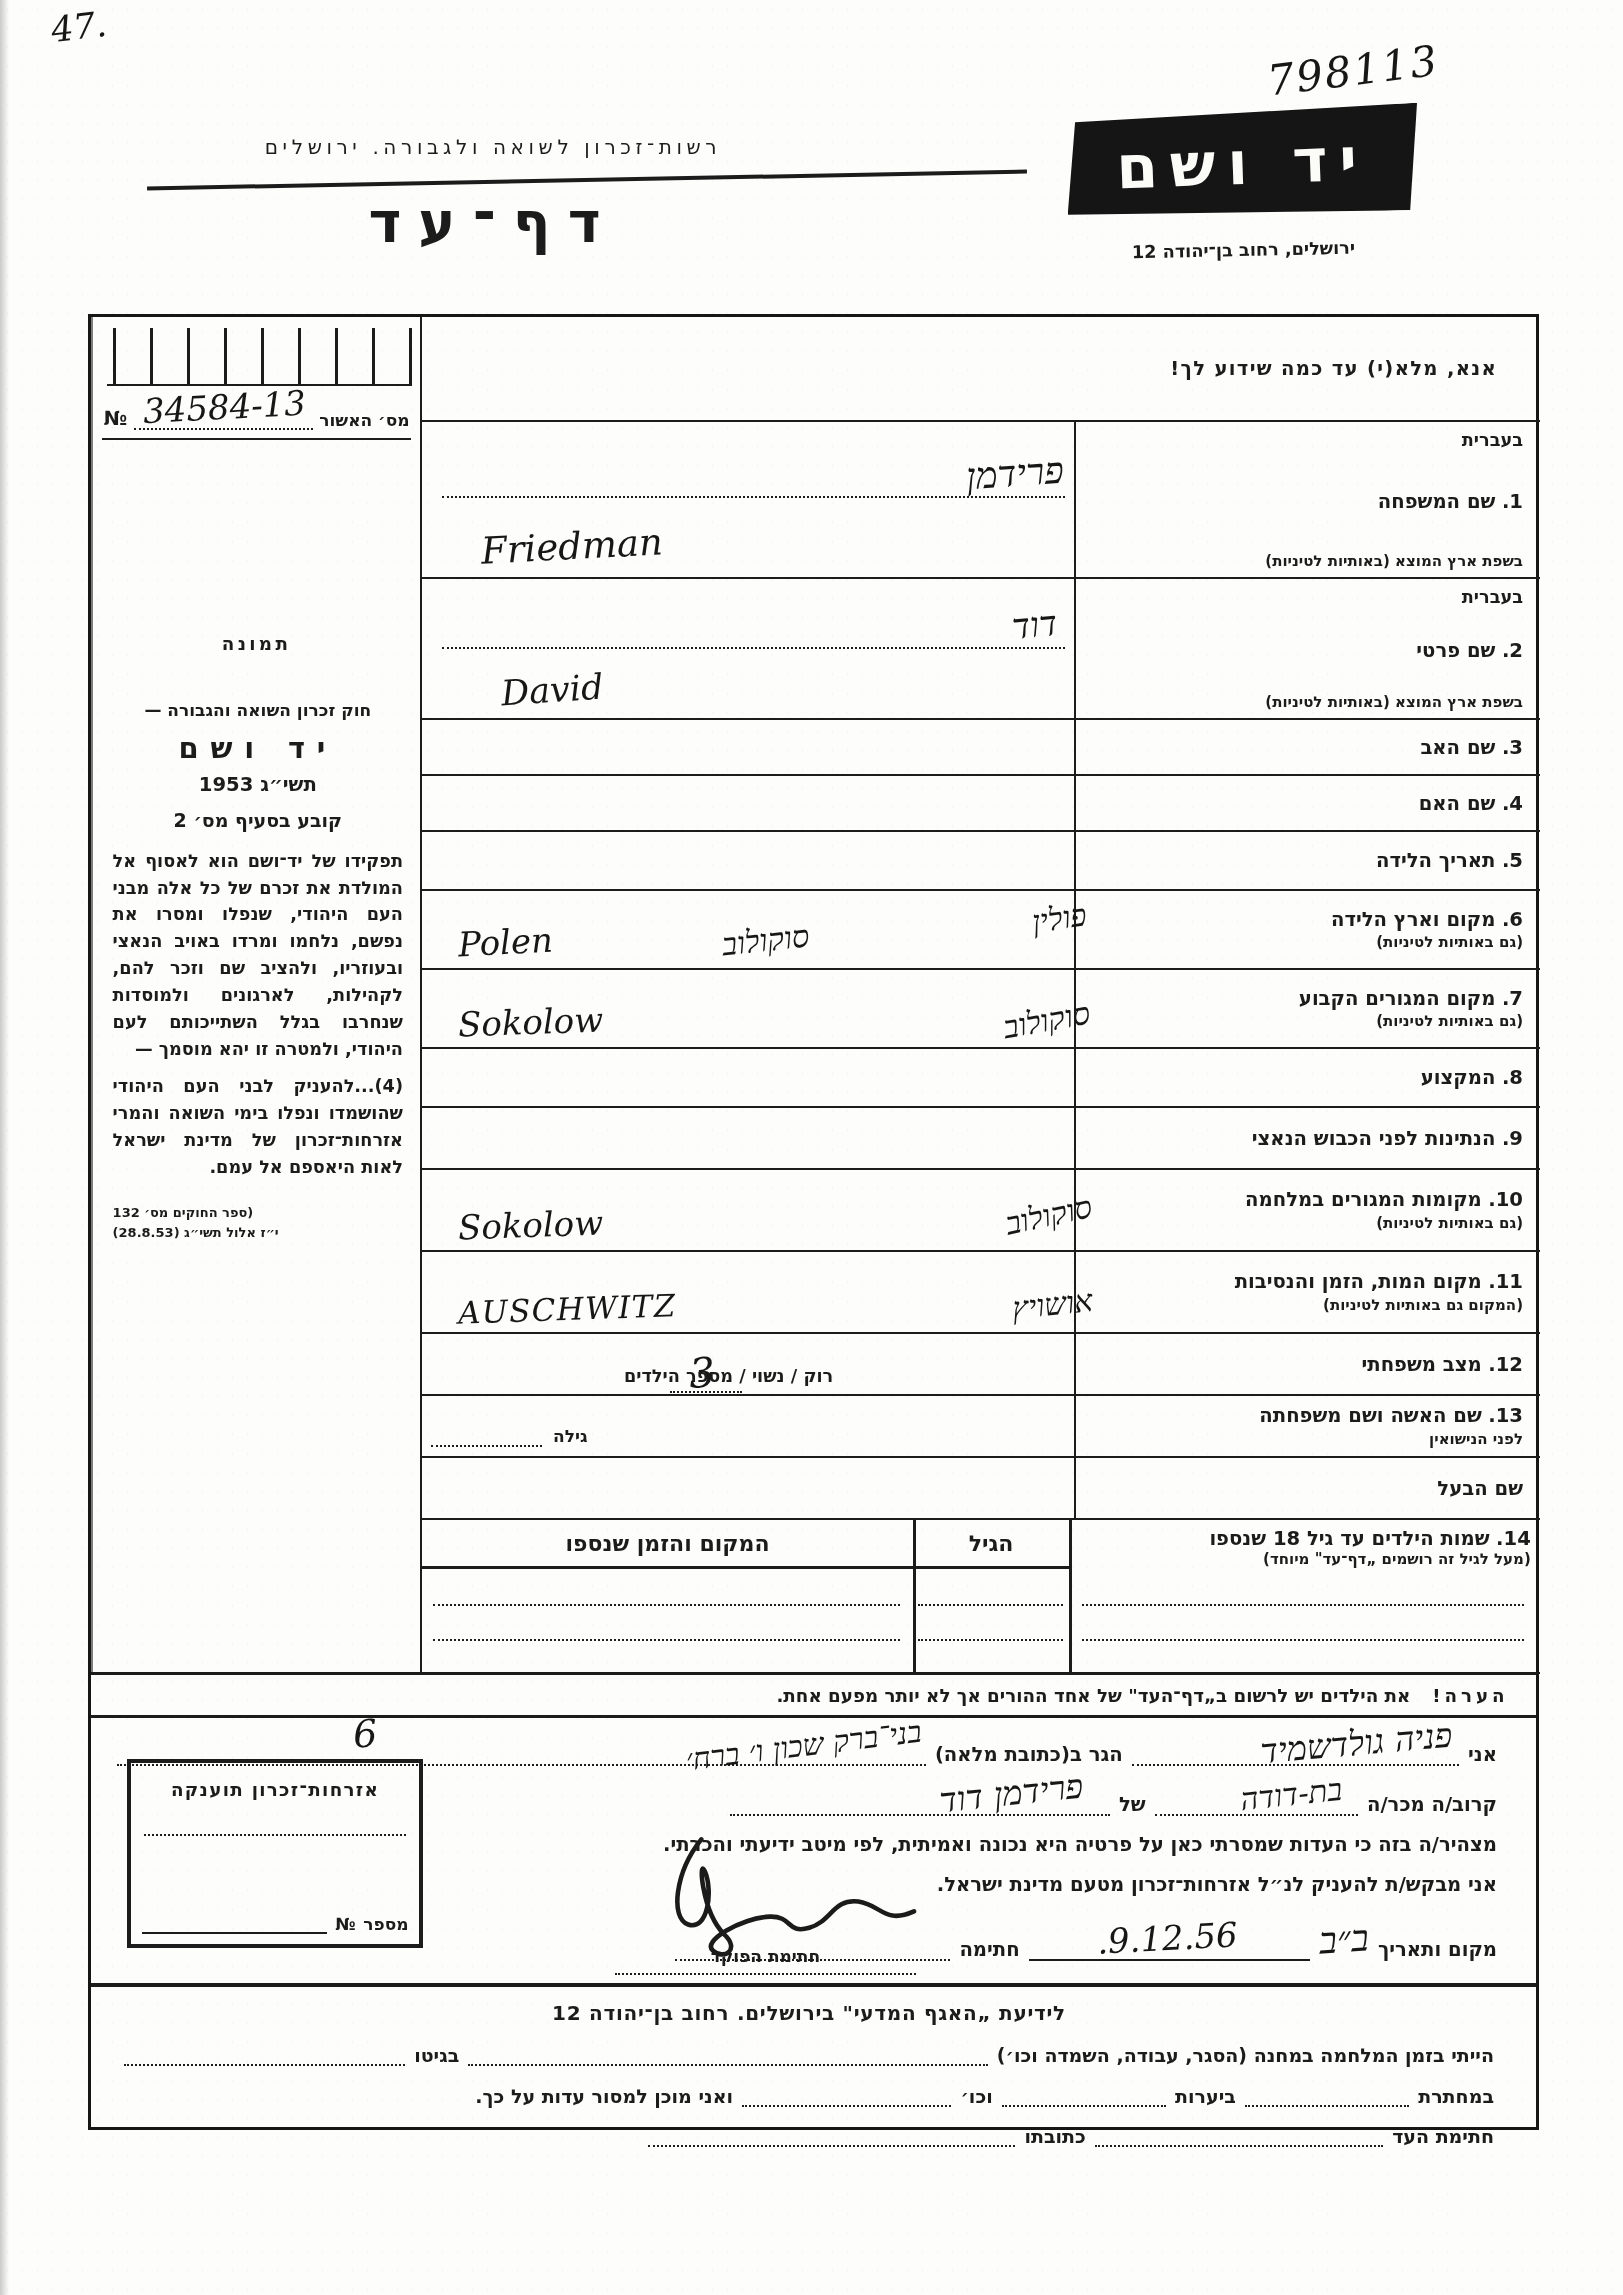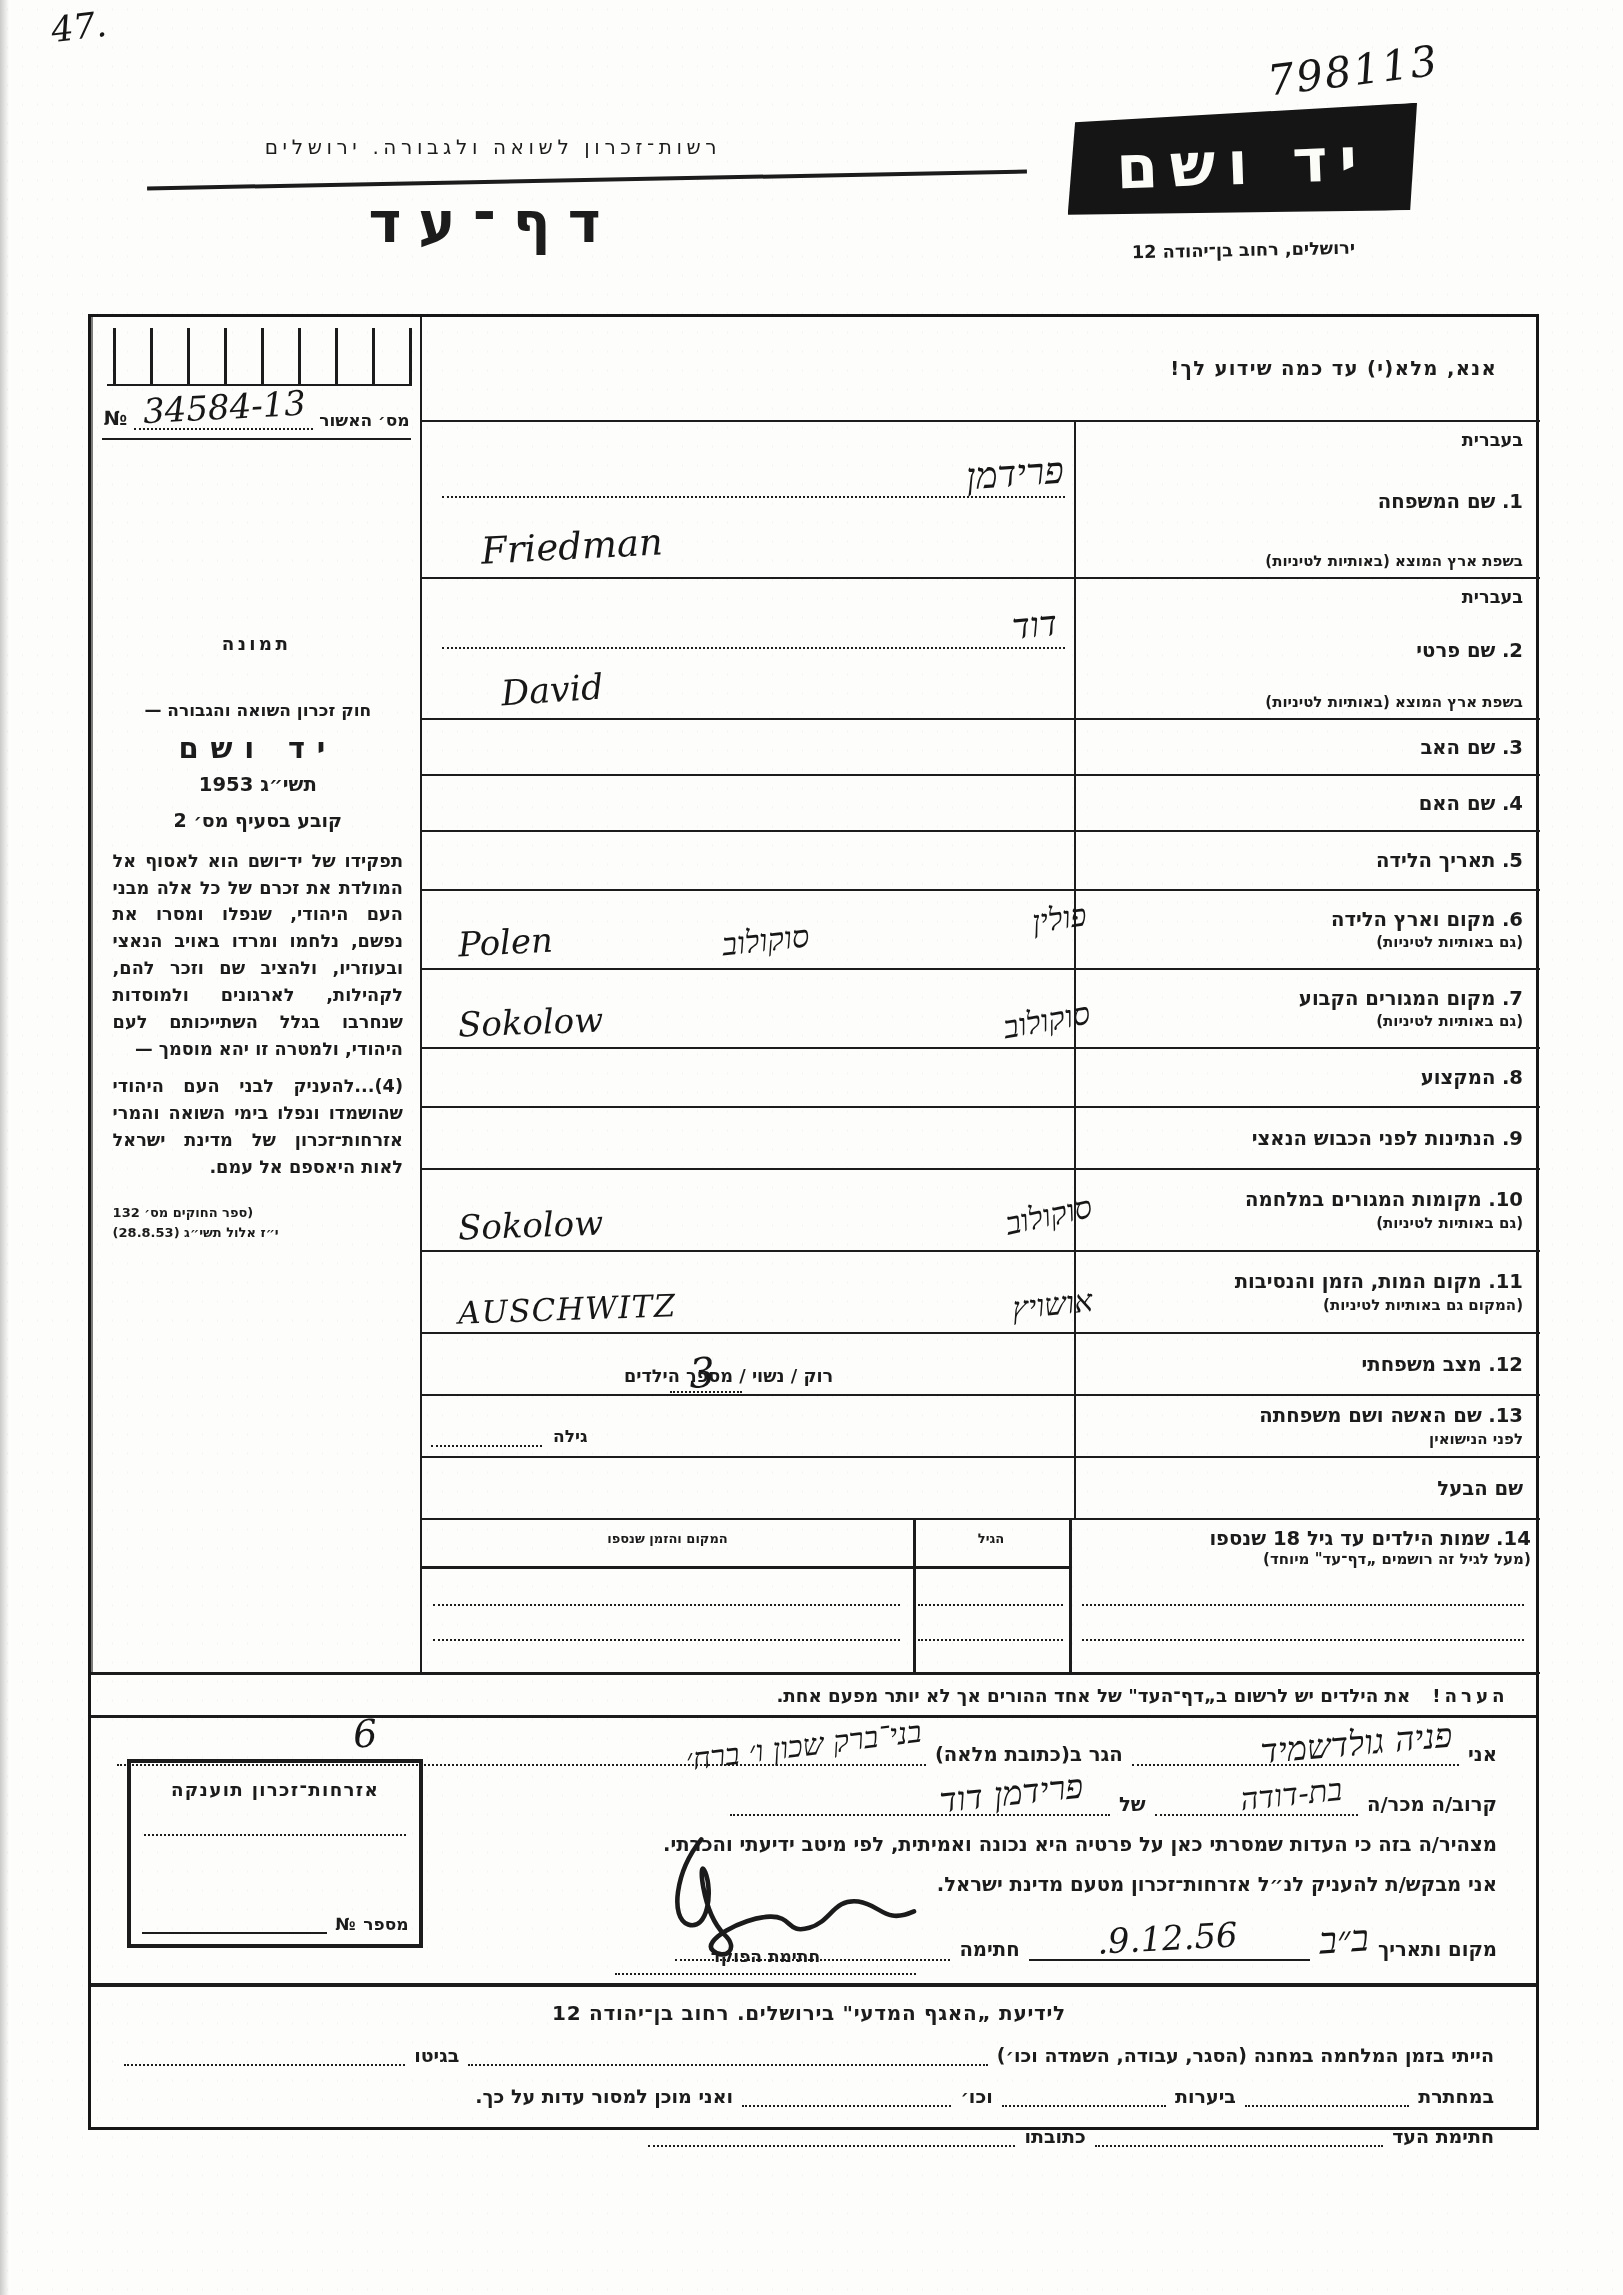--- a/index.html
+++ b/index.html
@@ -79,21 +79,21 @@
   .ansline-short{ position:absolute; border-bottom:2px dotted var(--ink); }
   .fa .hw{ position:absolute; z-index:3; }
   .agelabel{ position:absolute; font-weight:bold; font-size:17px; bottom:10.5px; left:131px; }
   .opts{ position:absolute; bottom:7.9px; left:0; right:39px; text-align:center;
          font-weight:bold; font-size:17.7px; }
 
   
   .t-vline{ position:absolute; top:0; bottom:0; width:2.6px; background:var(--ink); }
   .t-hline{ position:absolute; height:2.6px; background:var(--ink); }
   .t-dot{ position:absolute; border-bottom:2px dotted var(--ink); }
-  .t-head{ position:absolute; top:10.5px; text-align:center; font-weight:bold; font-size:13px; }
+  .t-head{ position:absolute; top:10.5px; text-align:center; font-weight:bold; font-size:22px; }
   .t-labelblock{ position:absolute; right:9.2px; width:445px; top:6.5px; }
 
   
   .noterow{ position:absolute; left:0; right:0; top:1355px; height:46px;
             border-top:3.3px solid var(--ink); border-bottom:3.3px solid var(--ink);
             display:flex; direction:rtl; align-items:center; gap:22px; padding-right:27.5px;
             font-weight:bold; font-size:18.3px; }
   .notehead{ letter-spacing:3.9px; }
 
   

